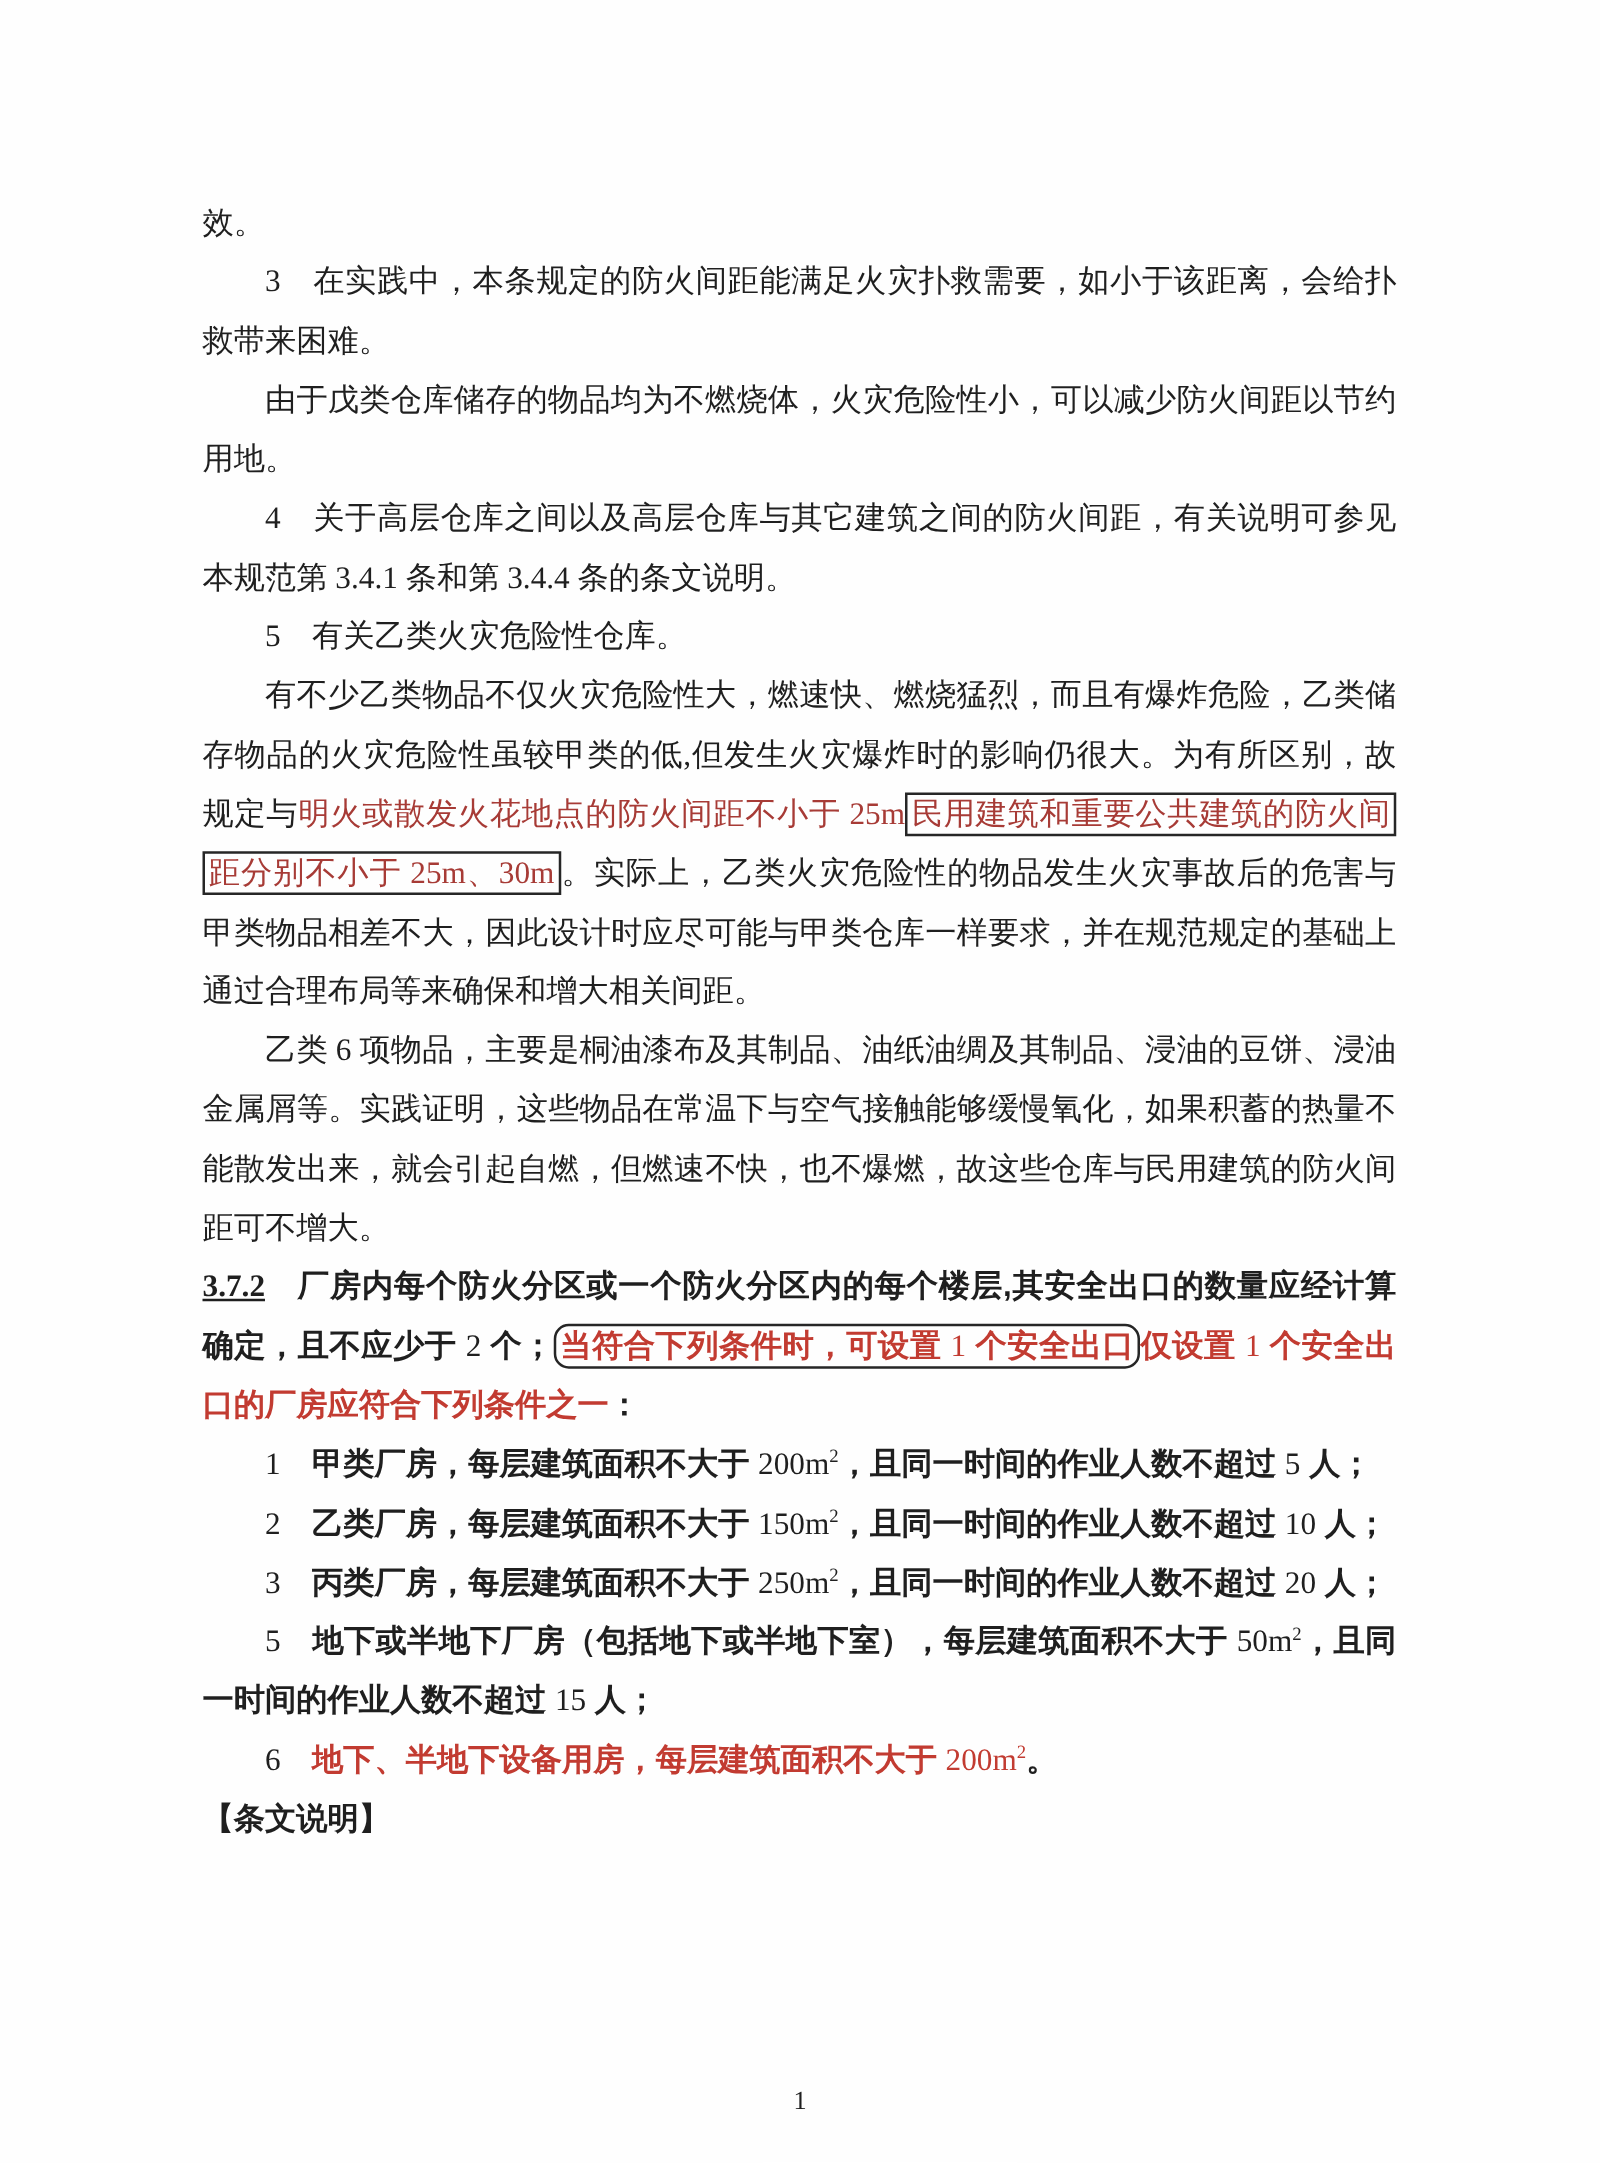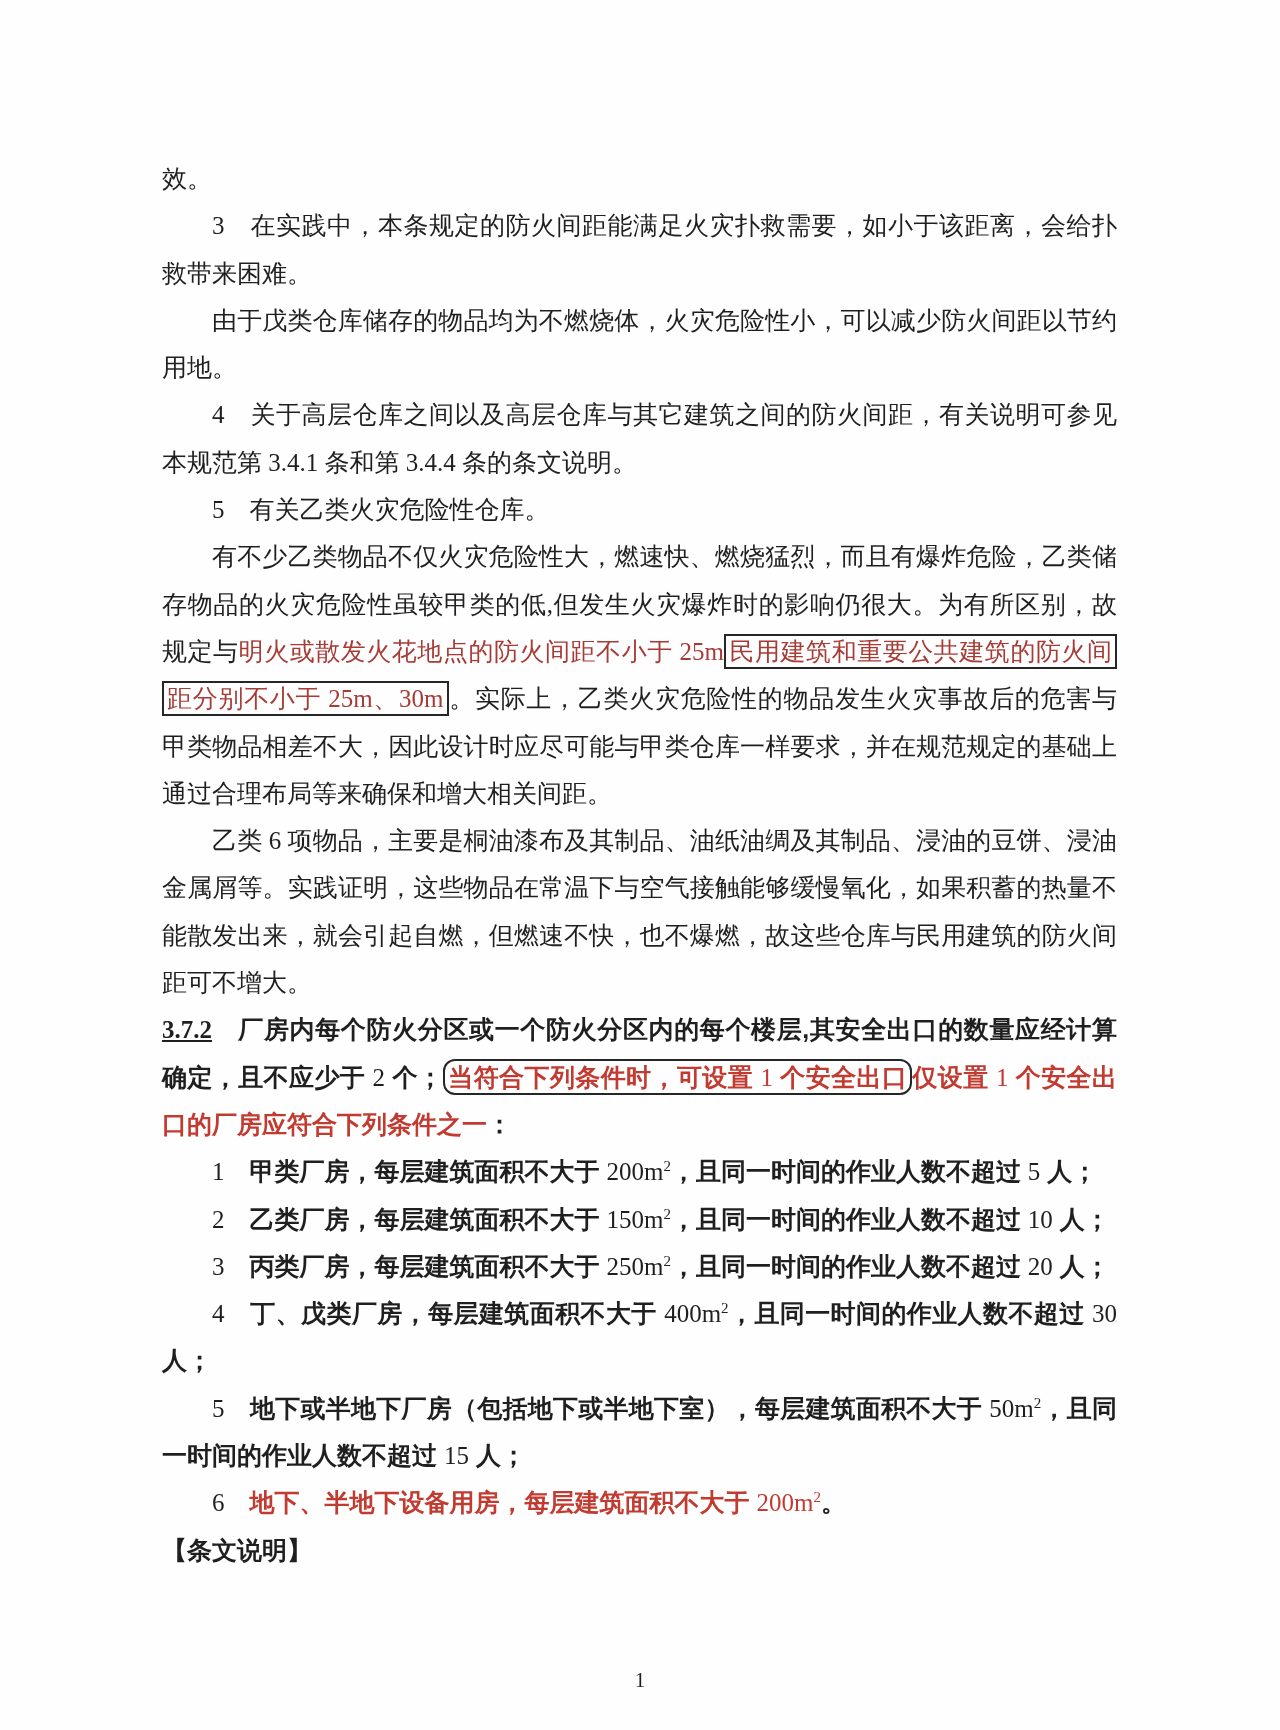--- a/index.html
+++ b/index.html
@@ -75,19 +75,18 @@
       <p class="para indent"><span class="run">3　在实践中，本条规定的防火间距能满足火灾扑救需要，如小于该距离，会给扑救带来困难。</span></p>
       <p class="para indent"><span class="run">由于戊类仓库储存的物品均为不燃烧体，火灾危险性小，可以减少防火间距以节约用地。</span></p>
       <p class="para indent"><span class="run">4　关于高层仓库之间以及高层仓库与其它建筑之间的防火间距，有关说明可参见本规范第 3.4.1 条和第 3.4.4 条的条文说明。</span></p>
       <p class="para indent"><span class="run">5　有关乙类火灾危险性仓库。</span></p>
       <p class="para indent"><span class="run">有不少乙类物品不仅火灾危险性大，燃速快、燃烧猛烈，而且有爆炸危险，乙类储存物品的火灾危险性虽较甲类的低,但发生火灾爆炸时的影响仍很大。为有所区别，故规定与</span><span class="run red u">明火或散发火花地点的防火间距不小于 25m</span><span class="run red boxed">民用建筑和重要公共建筑的防火间距分别不小于 25m、30m</span><span class="run">。实际上，乙类火灾危险性的物品发生火灾事故后的危害与甲类物品相差不大，因此设计时应尽可能与甲类仓库一样要求，并在规范规定的基础上通过合理布局等来确保和增大相关间距。</span></p>
       <p class="para indent"><span class="run">乙类 6 项物品，主要是桐油漆布及其制品、油纸油绸及其制品、浸油的豆饼、浸油金属屑等。实践证明，这些物品在常温下与空气接触能够缓慢氧化，如果积蓄的热量不能散发出来，就会引起自燃，但燃速不快，也不爆燃，故这些仓库与民用建筑的防火间距可不增大。</span></p>
       <p class="para hei"><span class="run num">3.7.2</span><span class="run">　厂房内每个防火分区或一个防火分区内的每个楼层,其安全出口的数量应经计算确定，且不应少于 <span class="latin">2</span> 个；</span><span class="run red boxed">当符合下列条件时，可设置 <span class="latin">1</span> 个安全出口</span><span class="run red u">仅设置 <span class="latin">1</span> 个安全出口的厂房应符合下列条件之一</span><span class="run">：</span></p>
       <p class="para hei indent"><span class="run"><span class="latin">1</span>　甲类厂房，每层建筑面积不大于 <span class="latin">200m</span></span><sup class="run"><span class="latin">2</span></sup><span class="run">，且同一时间的作业人数不超过 <span class="latin">5</span> 人；</span></p>
       <p class="para hei indent"><span class="run"><span class="latin">2</span>　乙类厂房，每层建筑面积不大于 <span class="latin">150m</span></span><sup class="run"><span class="latin">2</span></sup><span class="run">，且同一时间的作业人数不超过 <span class="latin">10</span> 人；</span></p>
       <p class="para hei indent"><span class="run"><span class="latin">3</span>　丙类厂房，每层建筑面积不大于 <span class="latin">250m</span></span><sup class="run"><span class="latin">2</span></sup><span class="run">，且同一时间的作业人数不超过 <span class="latin">20</span> 人；</span></p>
-      <p class="para hei indent"><span class="run"><span class="latin">4</span>　丁、戊类厂房，每层建筑面积不大于 <span class="latin">400m</span></span><sup class="run"><span class="latin">2</span></sup><span class="run">，且同一时间的作业人数不超过 <span class="latin">30</span> 人；</span></p>
       <p class="para hei indent"><span class="run"><span class="latin">5</span>　地下或半地下厂房（包括地下或半地下室），每层建筑面积不大于 <span class="latin">50m</span></span><sup class="run"><span class="latin">2</span></sup><span class="run">，且同一时间的作业人数不超过 <span class="latin">15</span> 人；</span></p>
       <p class="para hei indent"><span class="run"><span class="latin">6</span>　</span><span class="run red u">地下、半地下设备用房，每层建筑面积不大于 <span class="latin">200m</span></span><sup class="run red u"><span class="latin">2</span></sup><span class="run">。</span></p>
       <p class="para hei"><span class="run">【条文说明】</span></p>
     </div>
   <div class="page-number">1</div>
 </div>
 
 </body></html>

